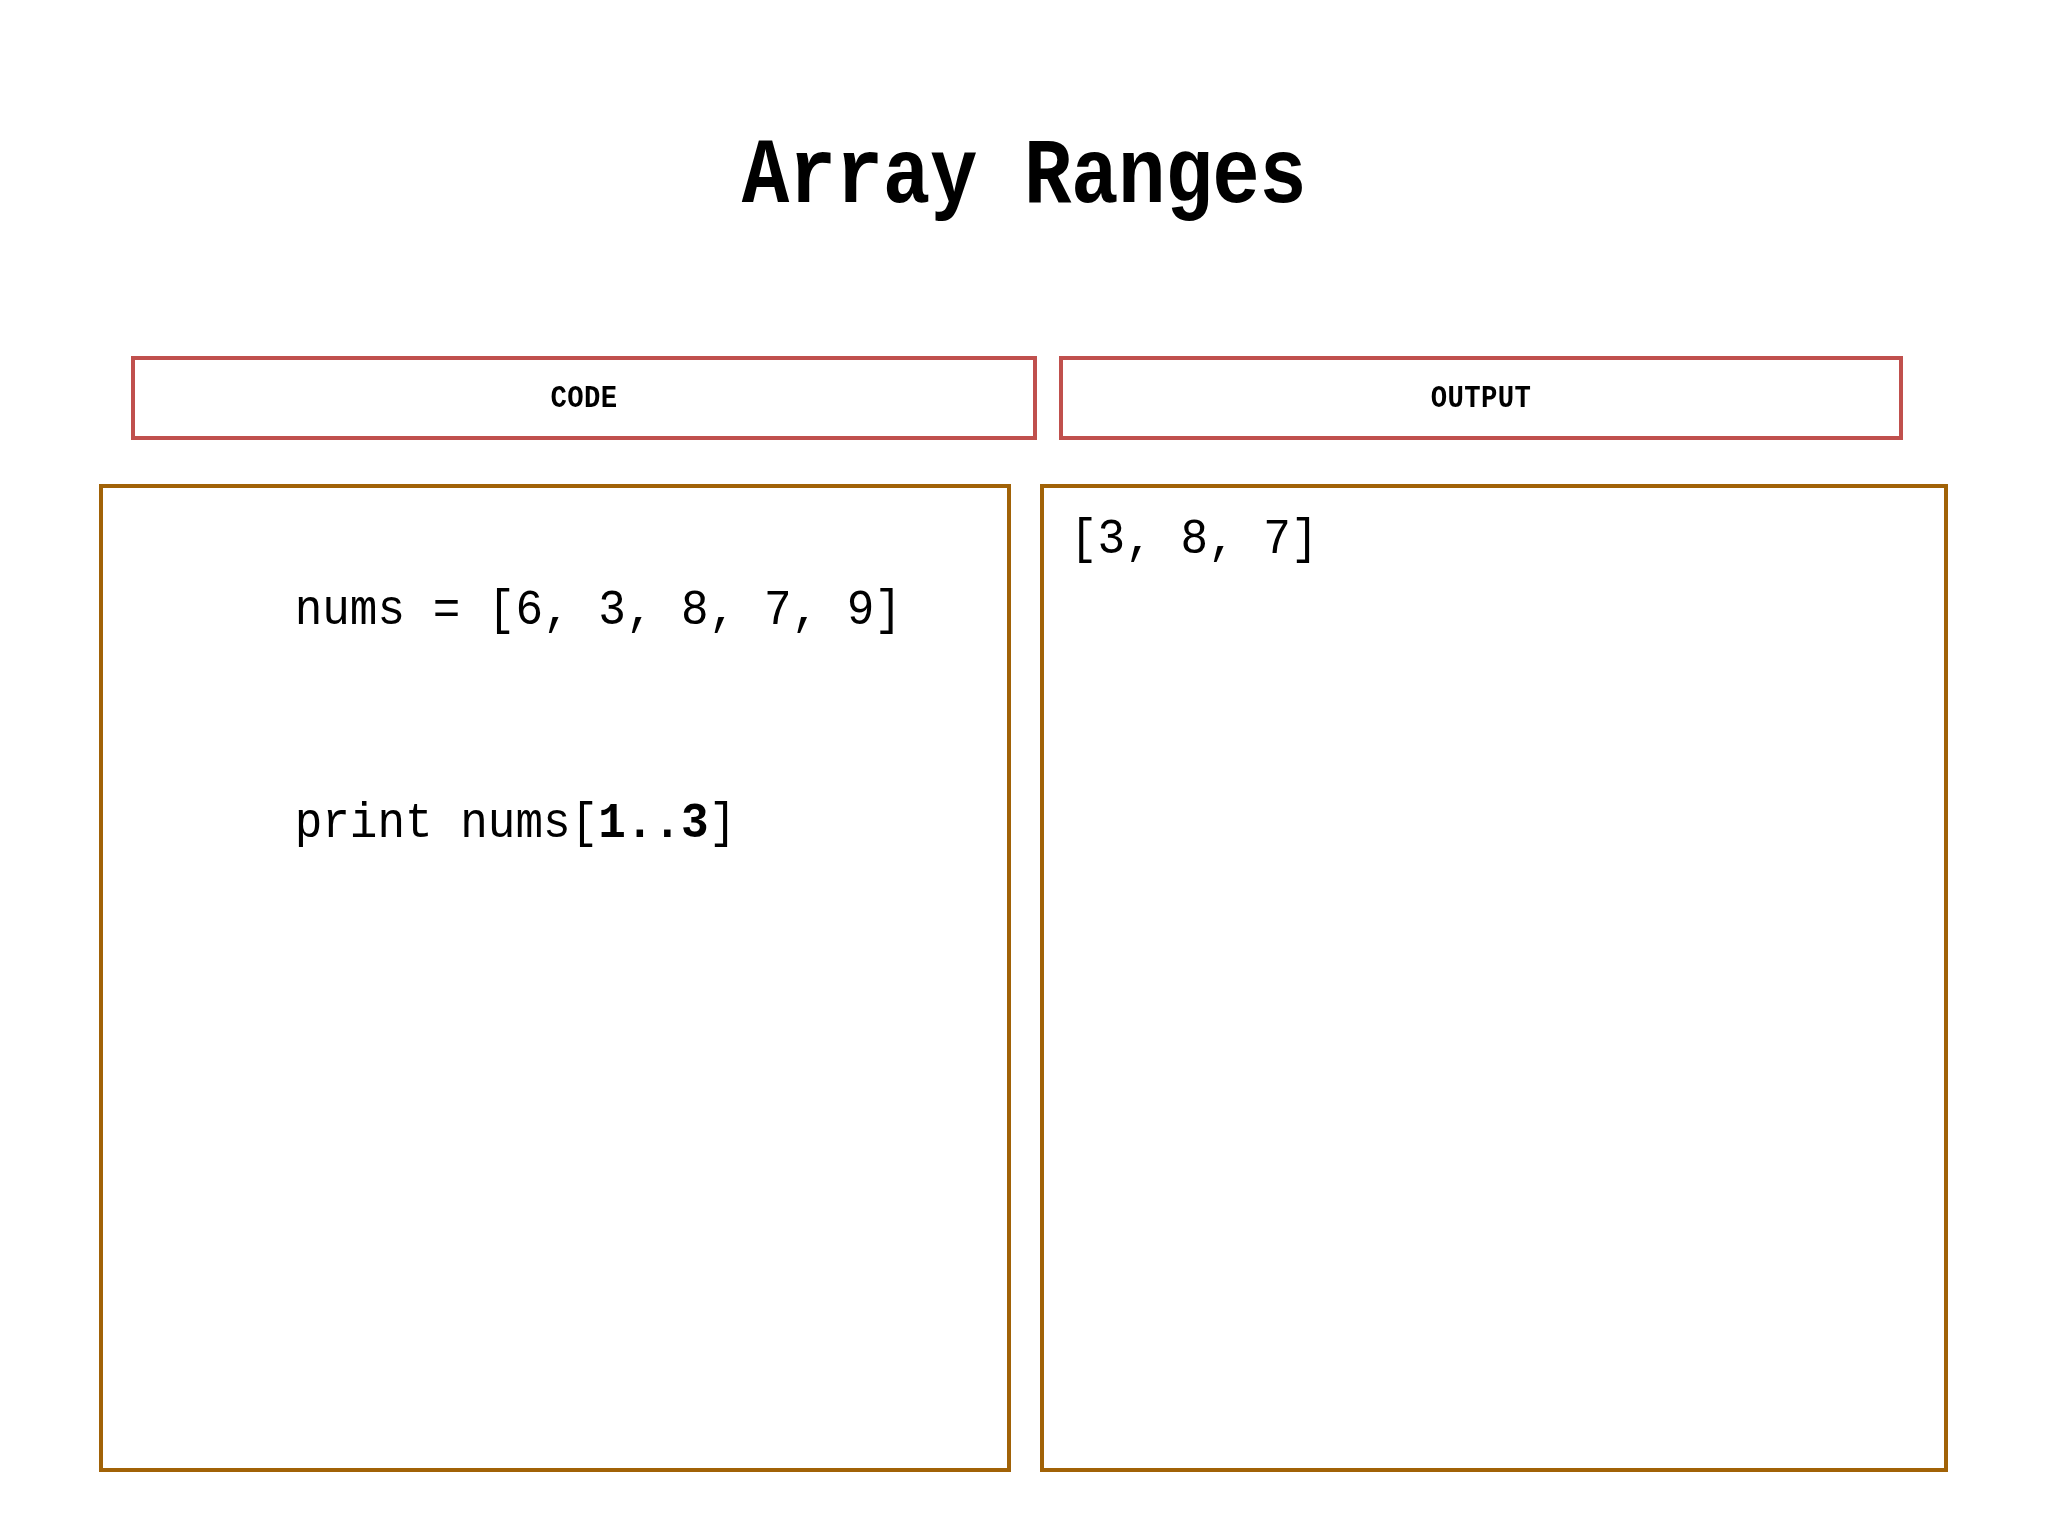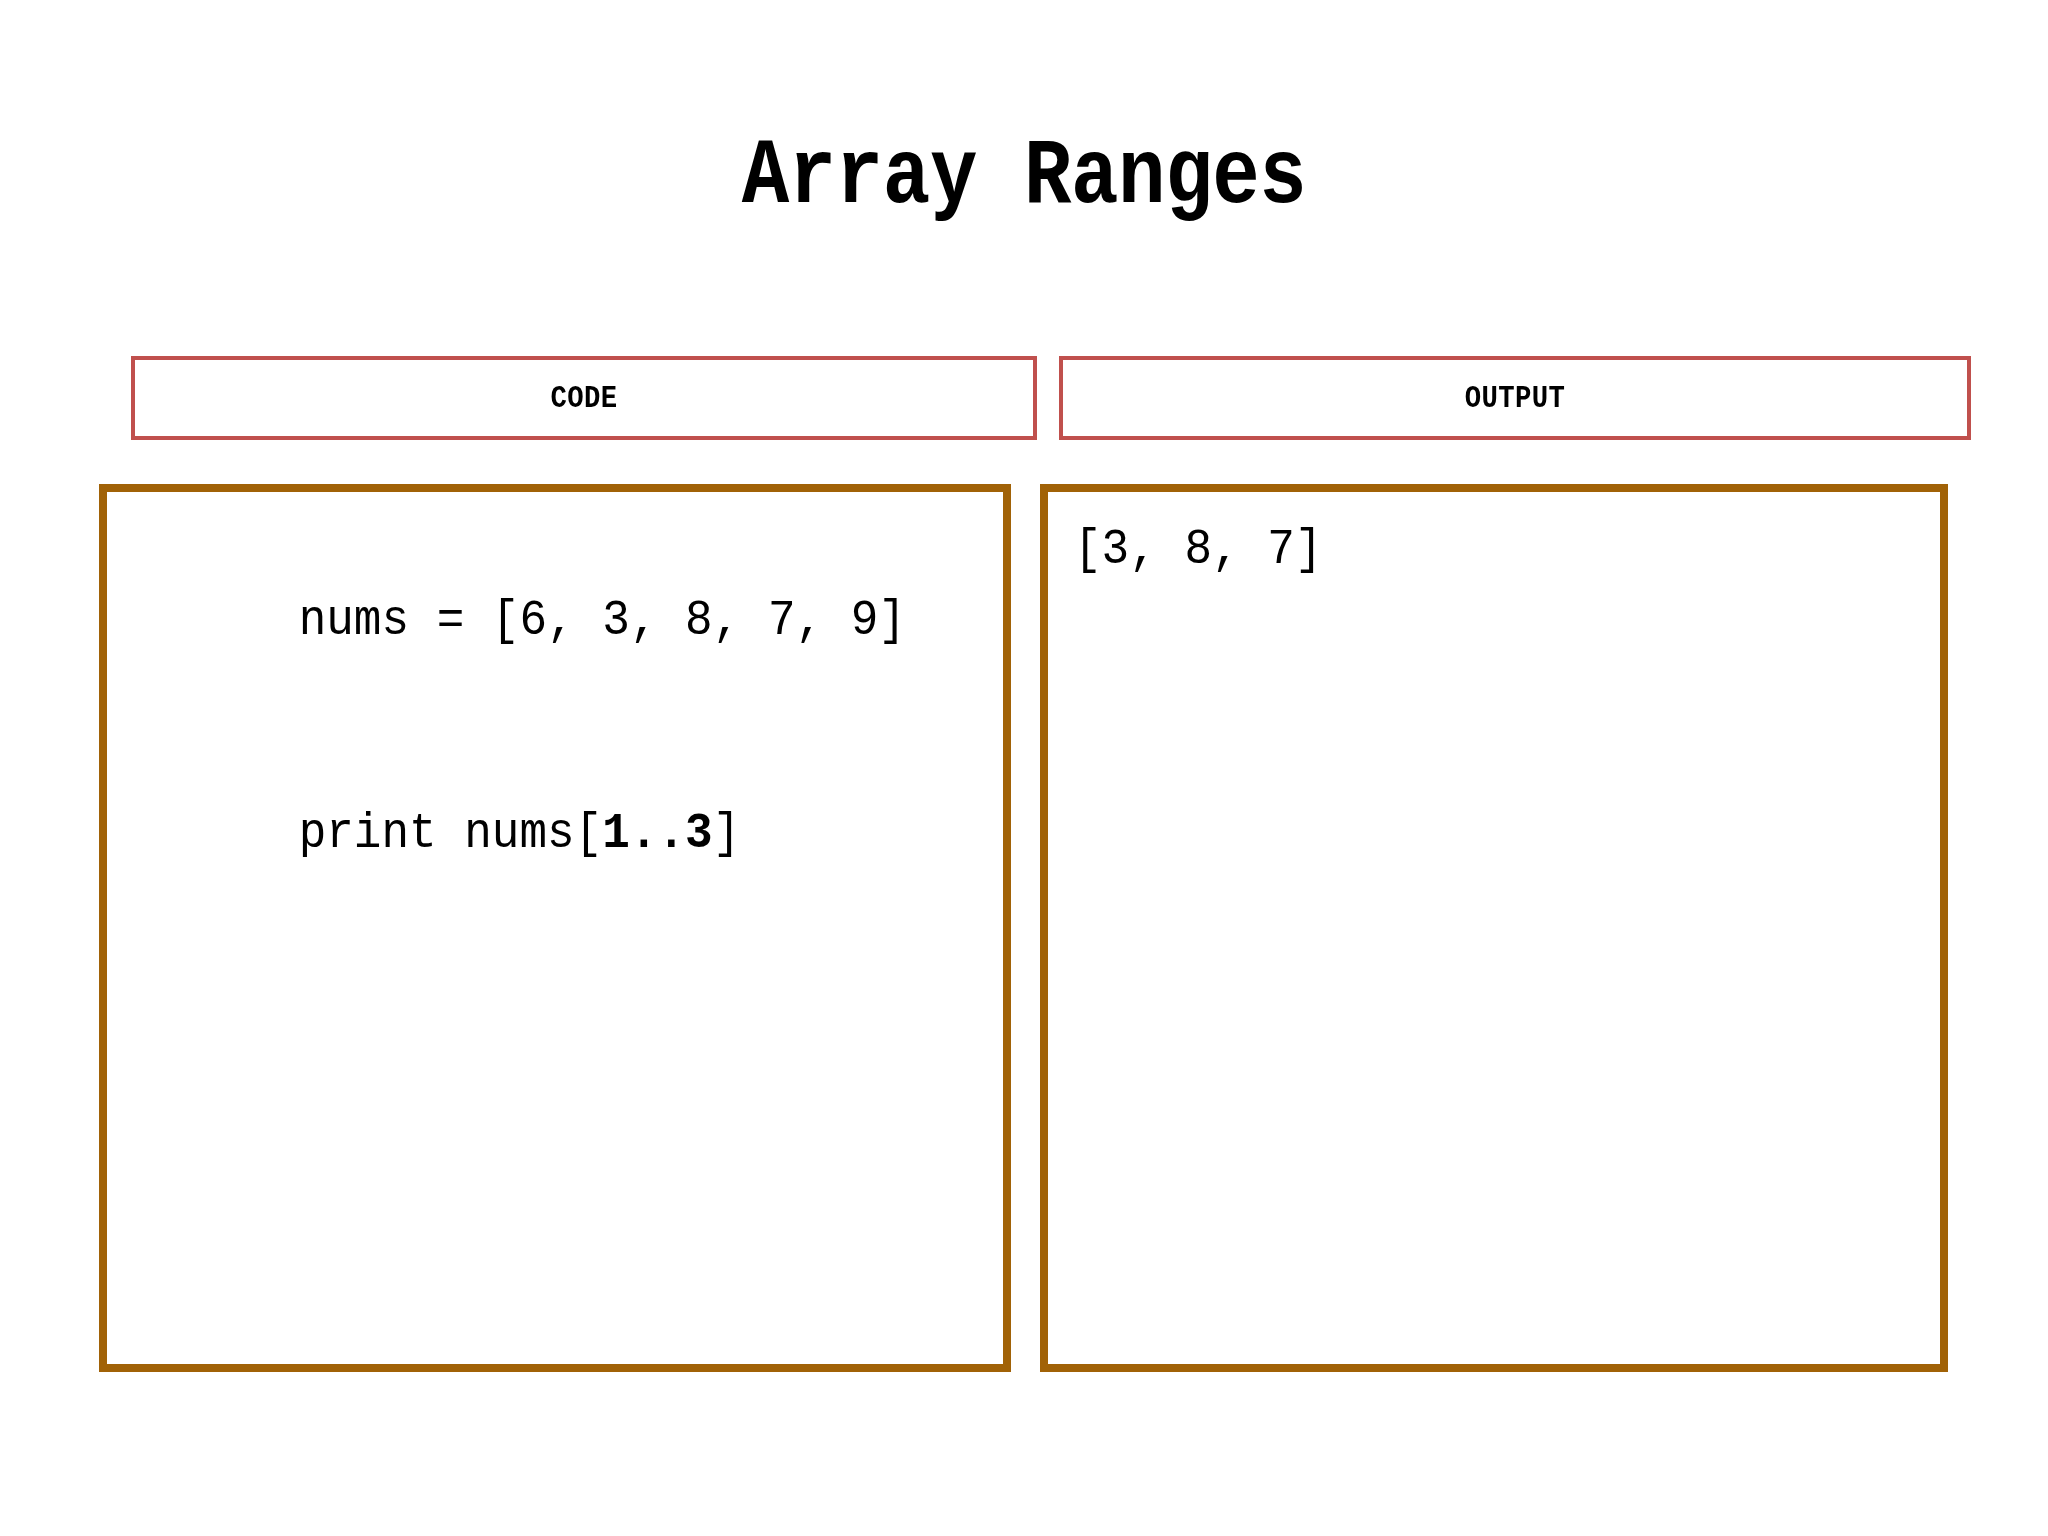--- a/index.html
+++ b/index.html
@@ -52,31 +52,31 @@
     font-size: 31px;
     font-weight: bold;
     color: #000000;
     letter-spacing: 0.4px;
     transform: scaleX(0.88);
     transform-origin: center center;
     white-space: nowrap;
   }
 
   #header-code  { left: 100px;  width: 906px; }
-  #header-output{ left: 1028px; width: 912px; }
+  #header-output{ left: 1028px; width: 844px; }
 
   
   .content-box {
     position: absolute;
     top: 484px;
-    height: 888px;
+    height: 988px;
     box-sizing: border-box;
-    border: 8px solid #a16207;
+    border: 4px solid #a16207;
     background: #ffffff;
-    padding: 22px 26px 0 26px;
+    padding: 16px 26px 0 26px;
   }
 
   #content-code   { left: 99px;   width: 912px; }
   #content-output { left: 1040px; width: 908px; }
 
   .code-line {
     font-size: 50px;
     font-weight: normal;
     color: #000000;
     line-height: 1.42;

